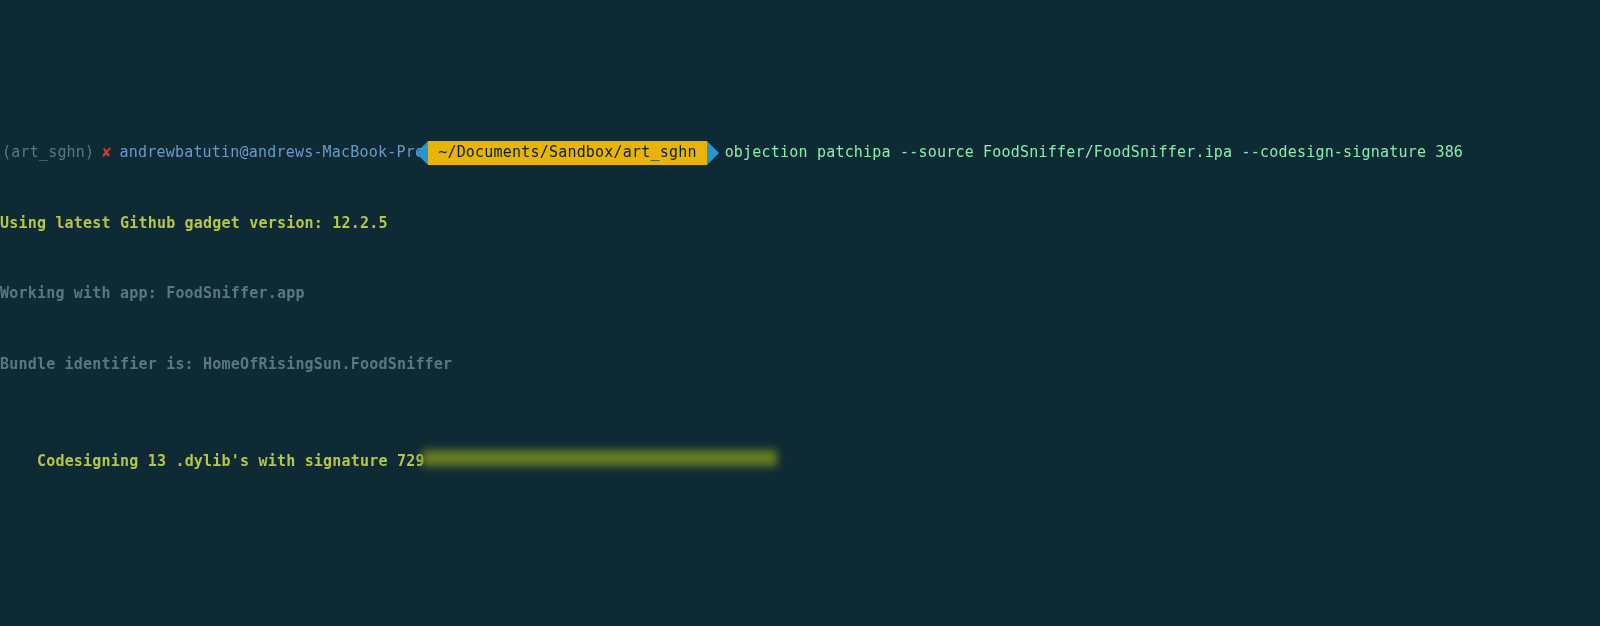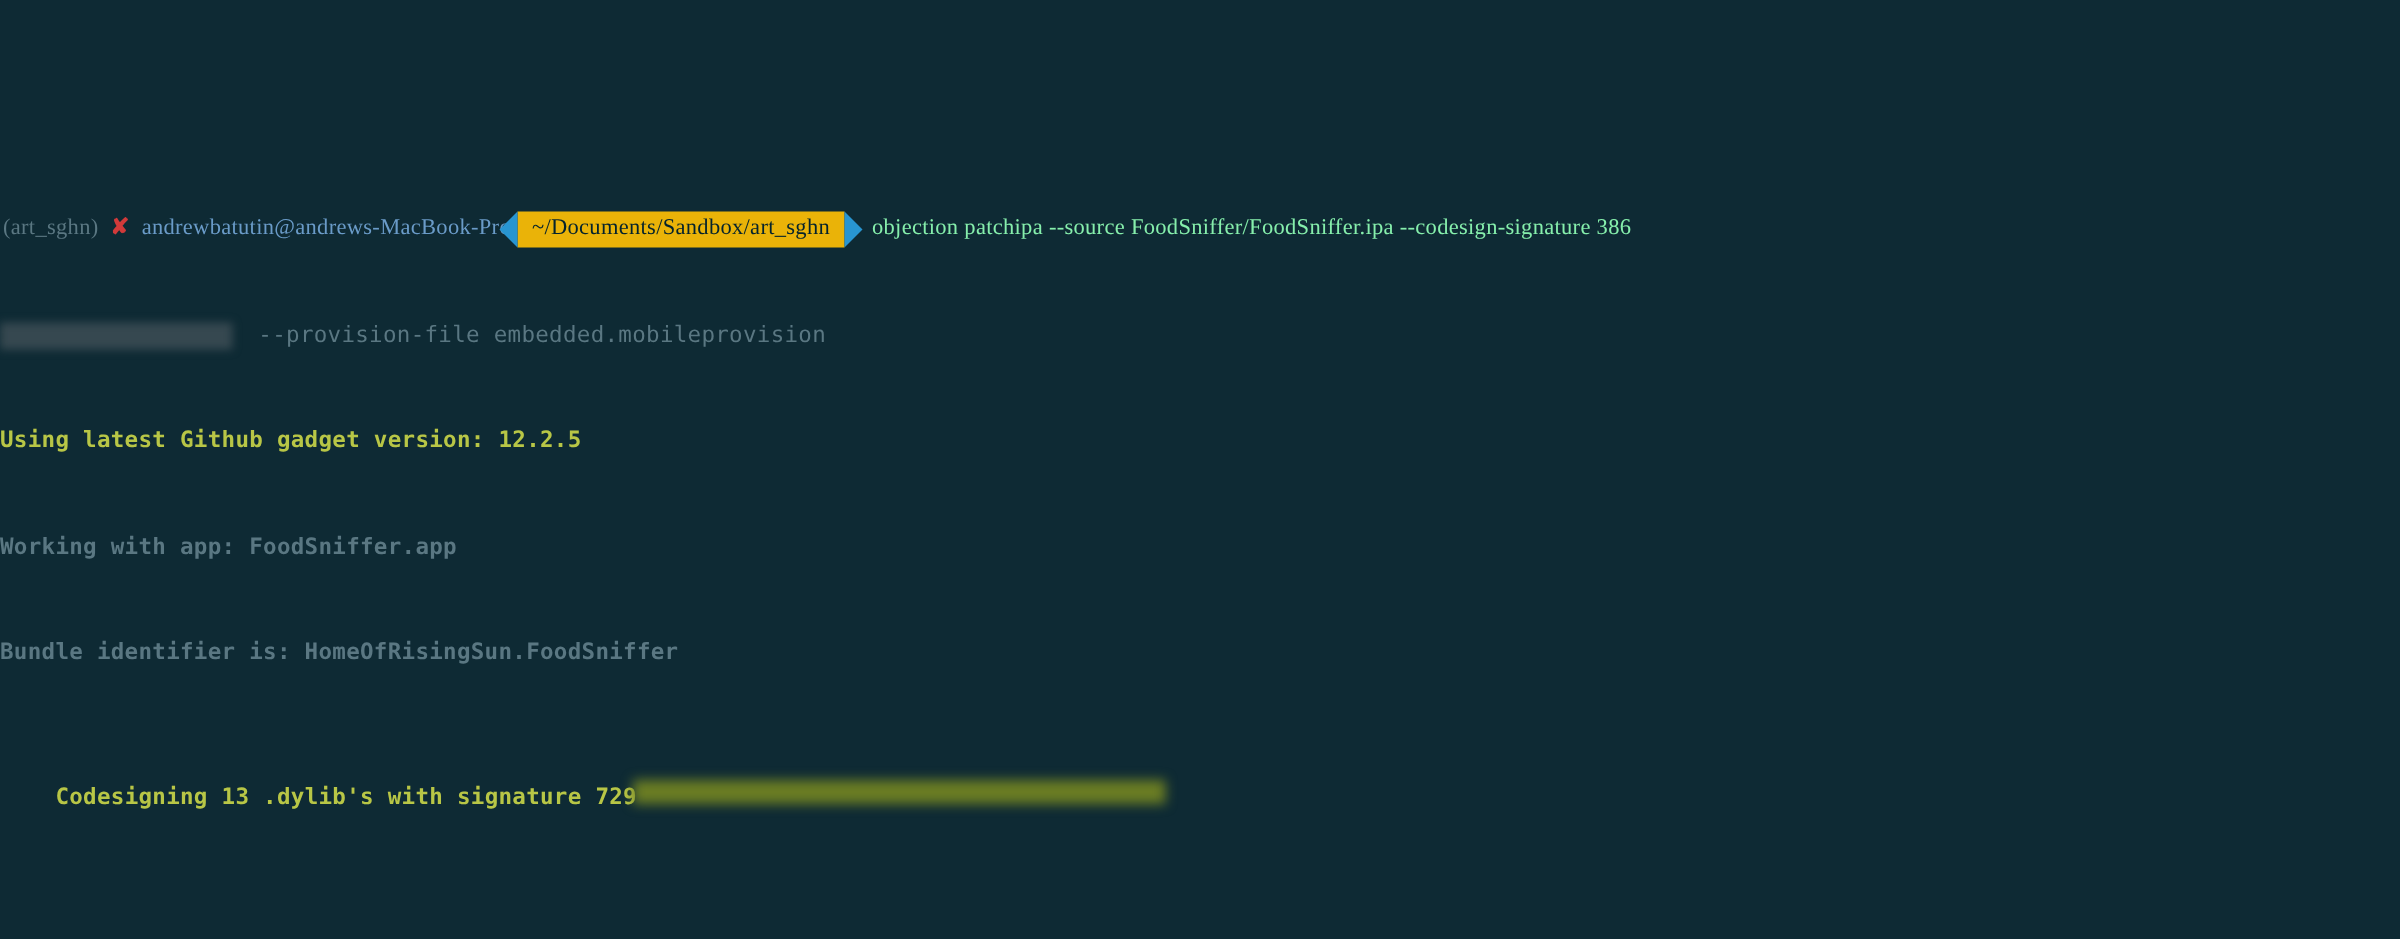--- a/index.html
+++ b/index.html
@@ -13,21 +13,20 @@
       overflow-x: hidden;
       letter-spacing: 0.2px;
     }
     .terminal {
       padding: 0;
     }
     .prompt-line {
       display: flex;
       align-items: center;
       flex-wrap: nowrap;
-      font-family: Liberation Serif, serif;
     }
     .env-name {
       color: #5a7782;
       padding: 0 6px 0 2px;
     }
     .x-mark {
       color: #d13a3a;
       padding: 0 8px 0 2px;
       font-weight: bold;
     }
@@ -94,24 +93,20 @@
 
 
 <div class="terminal">
   <div class="prompt-line">
     <span class="env-name">(art_sghn)</span>
     <span class="x-mark">✘</span>
     <span class="user-host">andrewbatutin@andrews-MacBook-Pro</span>
     <span class="path-badge">~/Documents/Sandbox/art_sghn</span>
     <span class="command">objection patchipa --source FoodSniffer/FoodSniffer.ipa --codesign-signature 386</span>
   </div>
-  <div class="line-2">
-    <span class="blur-block"></span>
-    <span class="dim"> --provision-file embedded.mobileprovision</span>
-  </div>
   <span class="line yellow">Using latest Github gadget version: 12.2.5</span>
   <span class="line dim">Working with app: FoodSniffer.app</span>
   <span class="line dim">Bundle identifier is: HomeOfRisingSun.FoodSniffer</span>
   <div class="line">
     <span class="yellow">Codesigning 13 .dylib's with signature 729</span><span class="blur-block-2"></span>
   </div>
   
   
   
   

